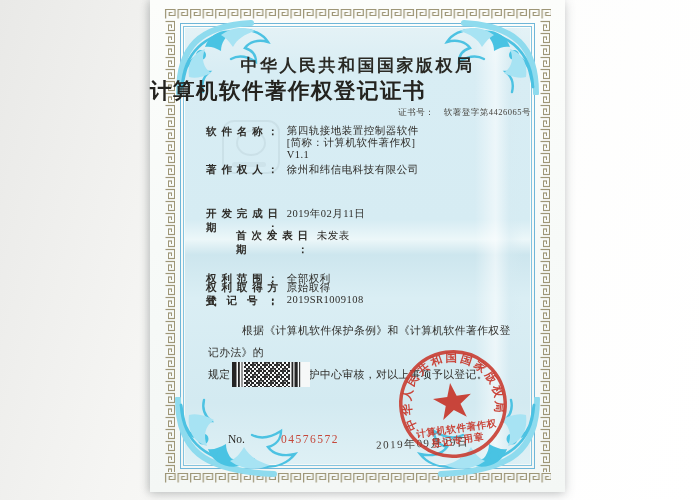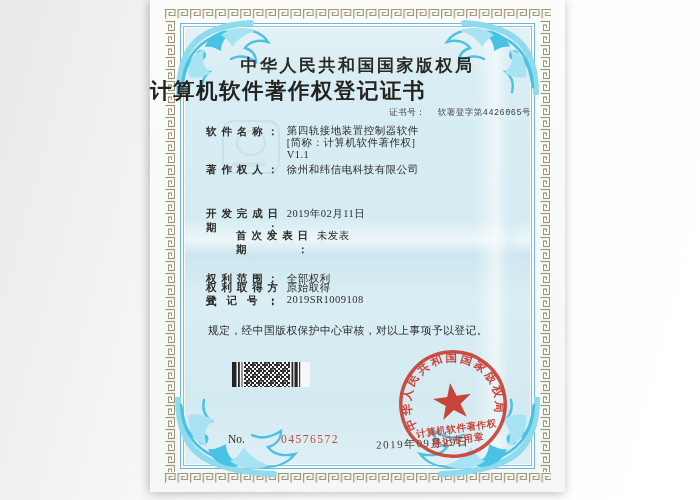--- a/index.html
+++ b/index.html
@@ -51,21 +51,21 @@
   
   .issuer{
     position:absolute;left:0;right:0;top:54px;text-align:center;
     font-size:17px;font-weight:bold;letter-spacing:2.5px;color:#2a2924;
   }
   .ctitle{
     position:absolute;left:0;right:0;top:76px;
     font-size:21.5px;font-weight:bold;letter-spacing:1.5px;color:#24231f;
   }
   .certno{
-    position:absolute;right:34px;top:107px;font-size:8.5px;color:#45423c;letter-spacing:.5px;font-family:Liberation Mono, monospace;
+    position:absolute;right:34px;top:107px;font-size:8.5px;color:#45423c;letter-spacing:.5px;
   }
   .certno .cv{margin-left:7px;}
   .frow{position:absolute;left:56px;font-size:10.5px;color:#2e2c28;}
   .flabel{
     display:inline-block;width:72px;font-weight:bold;vertical-align:top;
     text-align:justify;text-align-last:justify;letter-spacing:0;
   }
   .fvalue{display:inline-block;margin-left:6px;vertical-align:top;letter-spacing:.5px;}
   .fvalue div{line-height:12px;}
   .r0{top:125px;}.r1{top:163px;}.r2{top:207px;}.r3{top:229px;margin-left:30px;}
@@ -262,20 +262,21 @@
     <div class="frow r5">
       <span class="flabel">权利范围：</span>
       <span class="fvalue">全部权利</span>
     </div>
     <div class="frow r6">
       <span class="flabel">登记号：</span>
       <span class="fvalue">2019SR1009108</span>
     </div>
 
     <div class="statement">
+      <div class="s1">根据《计算机软件保护条例》和《计算机软件著作权登记办法》的</div>
       <div class="s2">规定，经中国版权保护中心审核，对以上事项予以登记。</div>
     </div>
 
     <div class="barcode">
       <svg viewBox="0 0 78 25" xmlns="http://www.w3.org/2000/svg">
         <defs>
           <pattern id="bcn" width="4" height="4" patternUnits="userSpaceOnUse">
             <rect width="2" height="2" fill="#2c2c2c"></rect>
               <rect x="2" y="2" width="2" height="2" fill="#2c2c2c"></rect>
           </pattern>

